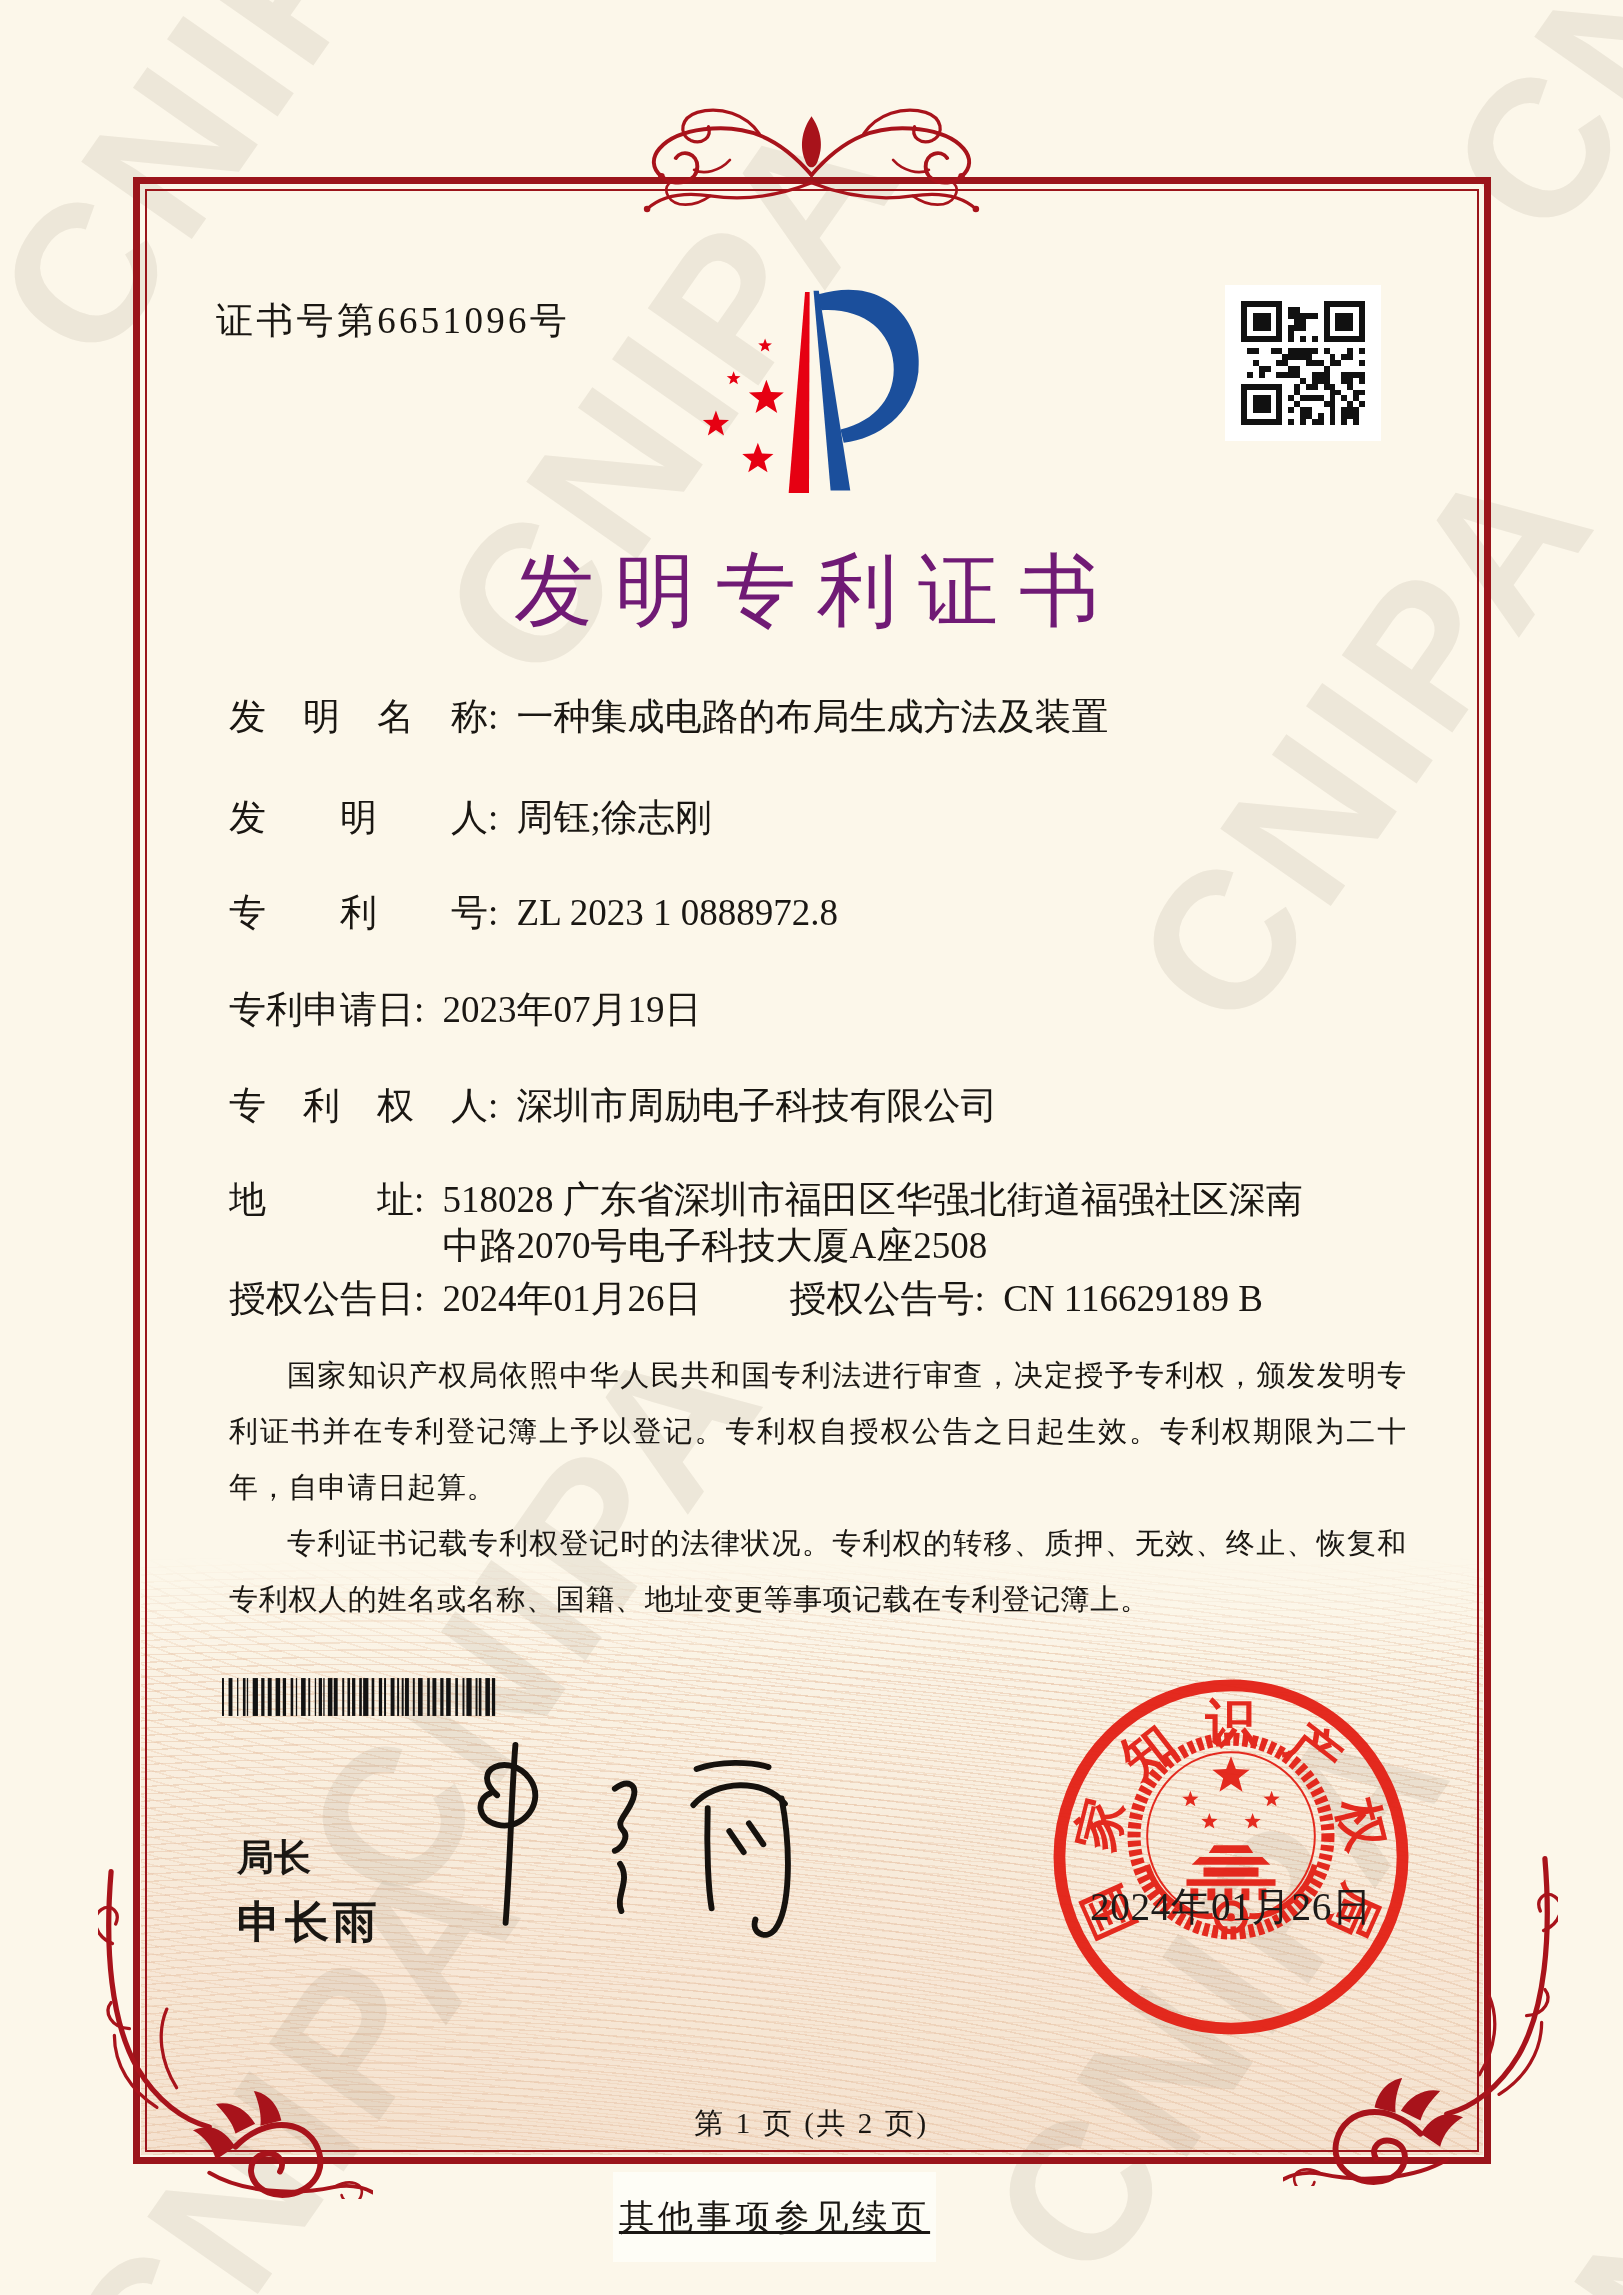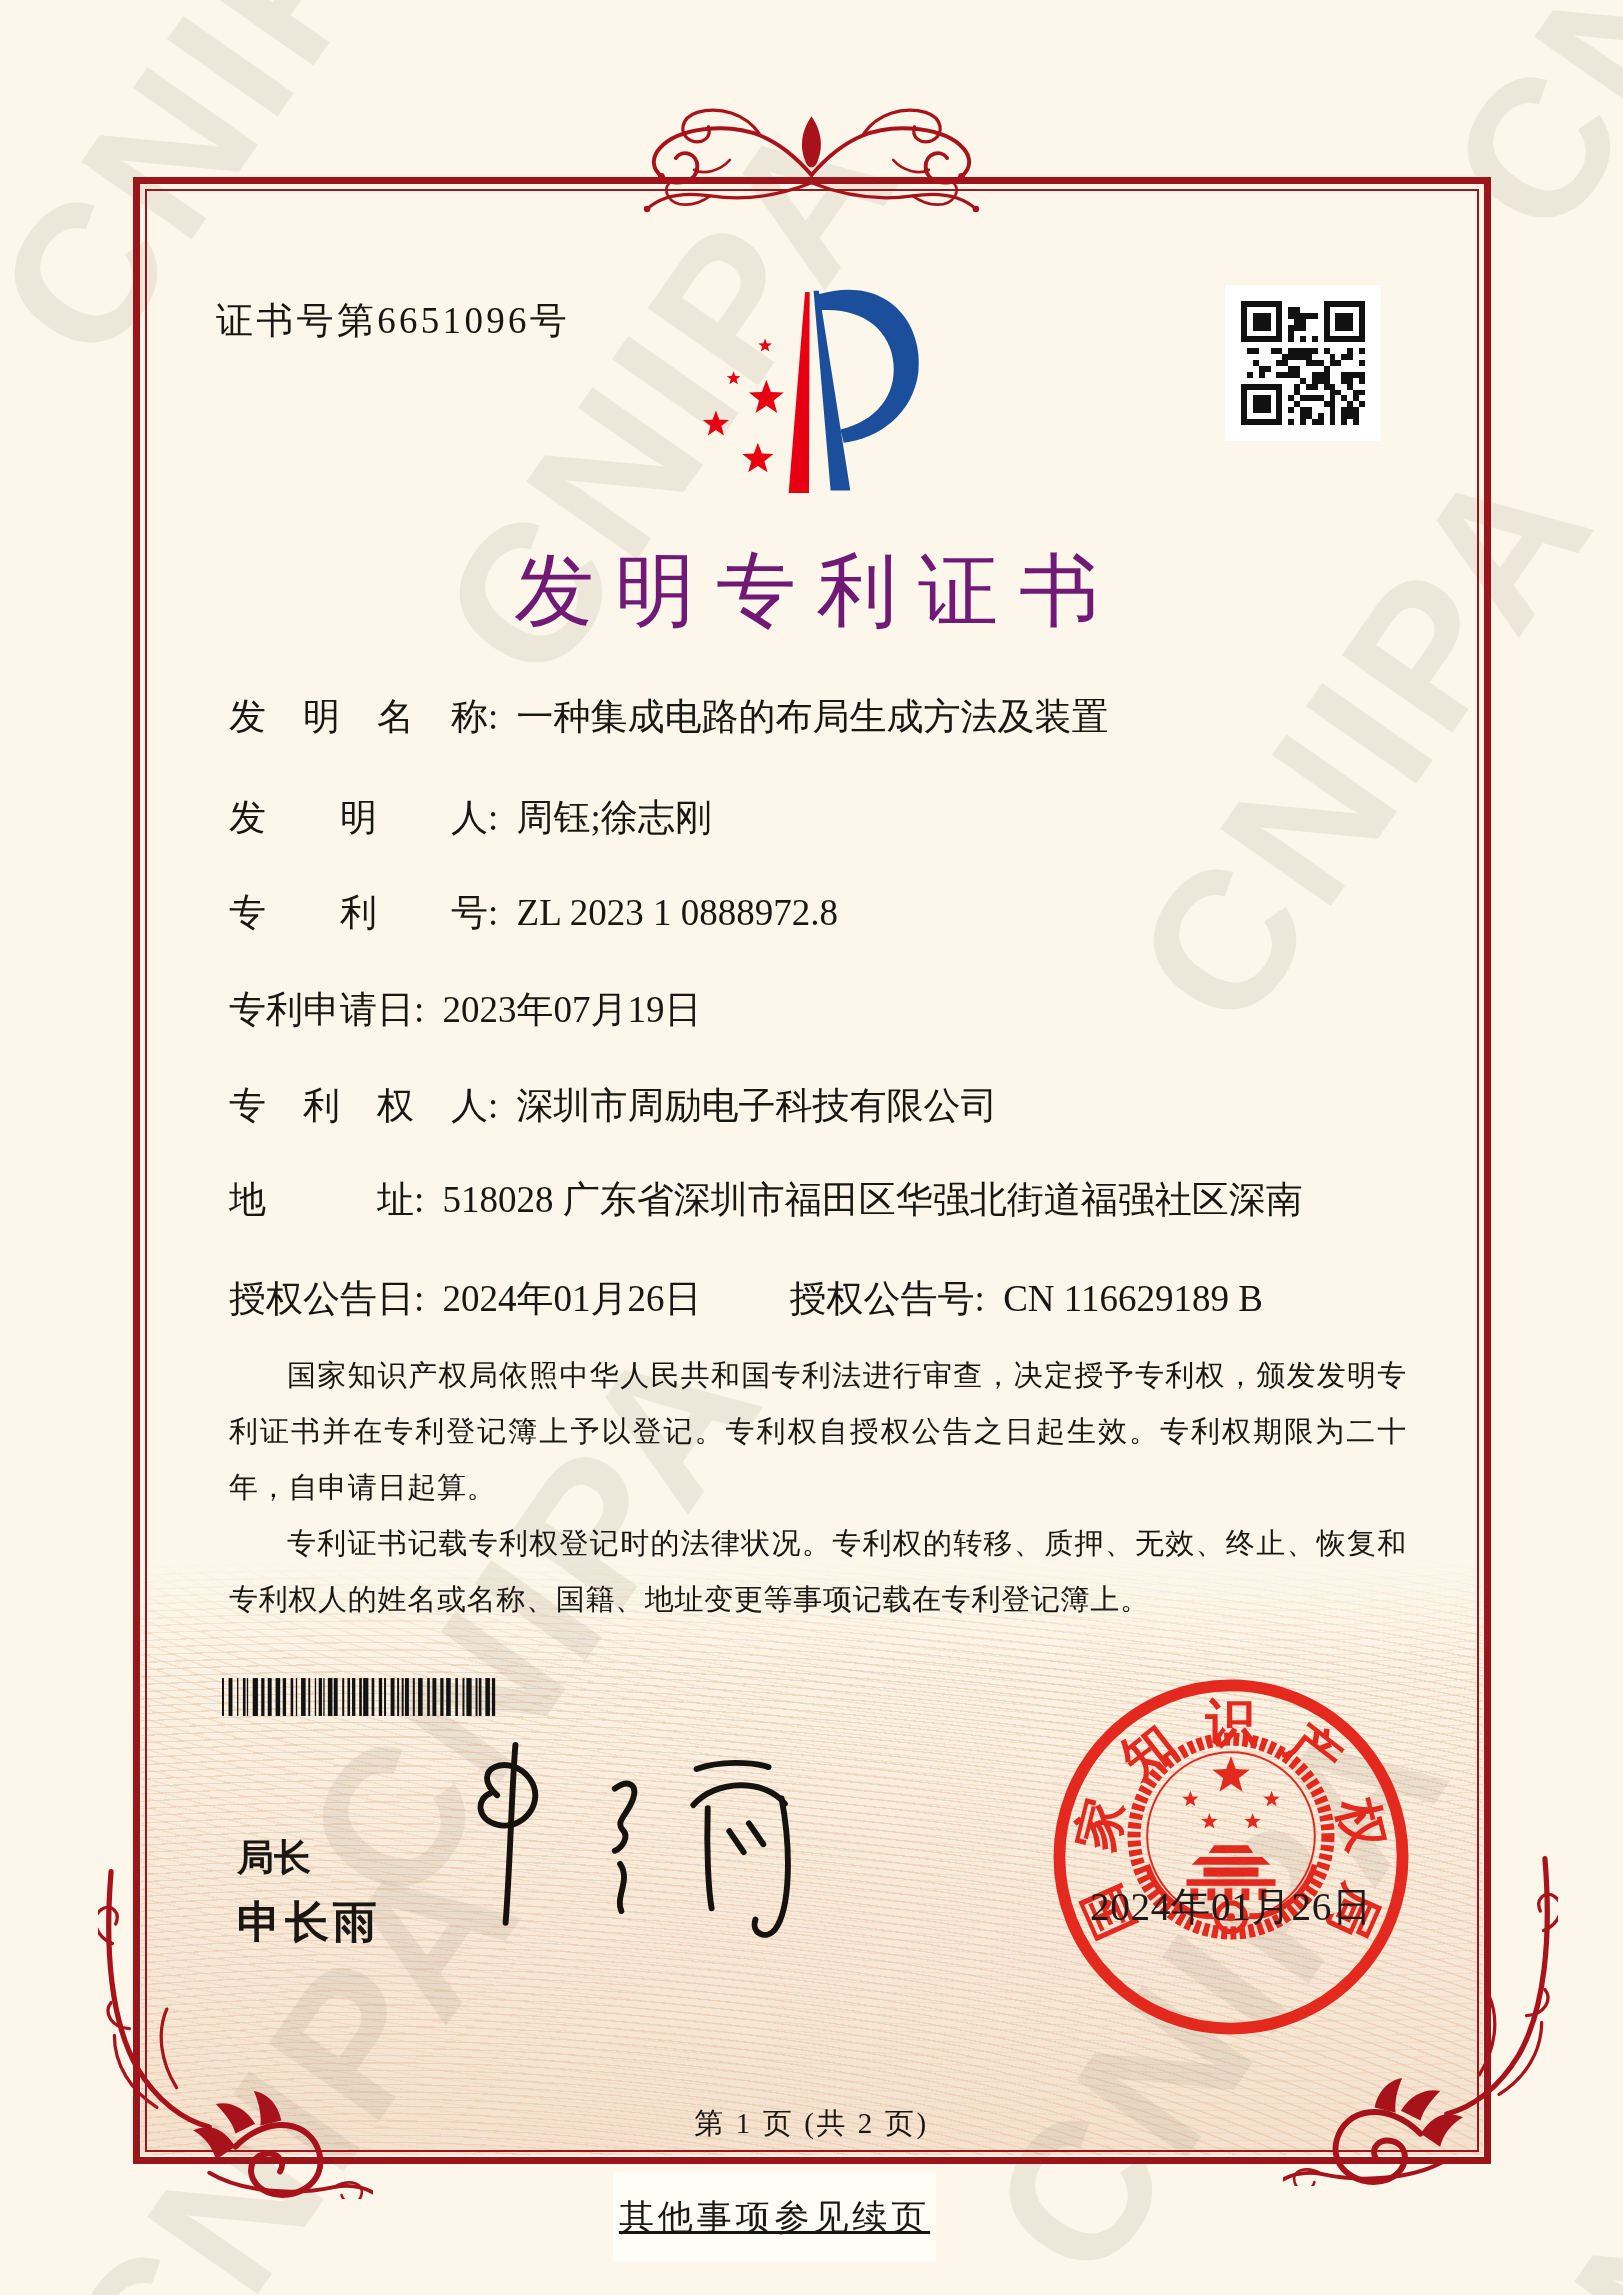--- a/index.html
+++ b/index.html
@@ -371,21 +371,21 @@
   <div class="row" style="top:890px">
     <span class="lbl">专　　利　　号:</span><span class="val">ZL 2023 1 0888972.8</span>
   </div>
   <div class="row" style="top:987px">
     <span class="lbl">专利申请日:</span><span class="val">2023年07月19日</span>
   </div>
   <div class="row" style="top:1083px">
     <span class="lbl">专　利　权　人:</span><span class="val">深圳市周励电子科技有限公司</span>
   </div>
   <div class="row" style="top:1177px">
-    <span class="lbl">地　　　址:</span><span class="val addr"><span class="addr-line">518028 广东省深圳市福田区华强北街道福强社区深南</span></span>
+    <span class="lbl">地　　　址:</span><span class="val addr"><span class="addr-line">518028 广东省深圳市福田区华强北街道福强社区深南</span><span class="addr-line">中路2070号电子科技大厦A座2508</span></span>
   </div>
   <div class="row" style="top:1276px">
     <span class="lbl">授权公告日:</span><span class="val">2024年01月26日</span><span class="lbl lbl2">授权公告号:</span><span class="val">CN 116629189 B</span>
   </div>
 
   <div class="paras">
     <p>国家知识产权局依照中华人民共和国专利法进行审查，决定授予专利权，颁发发明专利证书并在专利登记簿上予以登记。专利权自授权公告之日起生效。专利权期限为二十年，自申请日起算。</p>
     <p>专利证书记载专利权登记时的法律状况。专利权的转移、质押、无效、终止、恢复和专利权人的姓名或名称、国籍、地址变更等事项记载在专利登记簿上。</p>
   </div>
 

